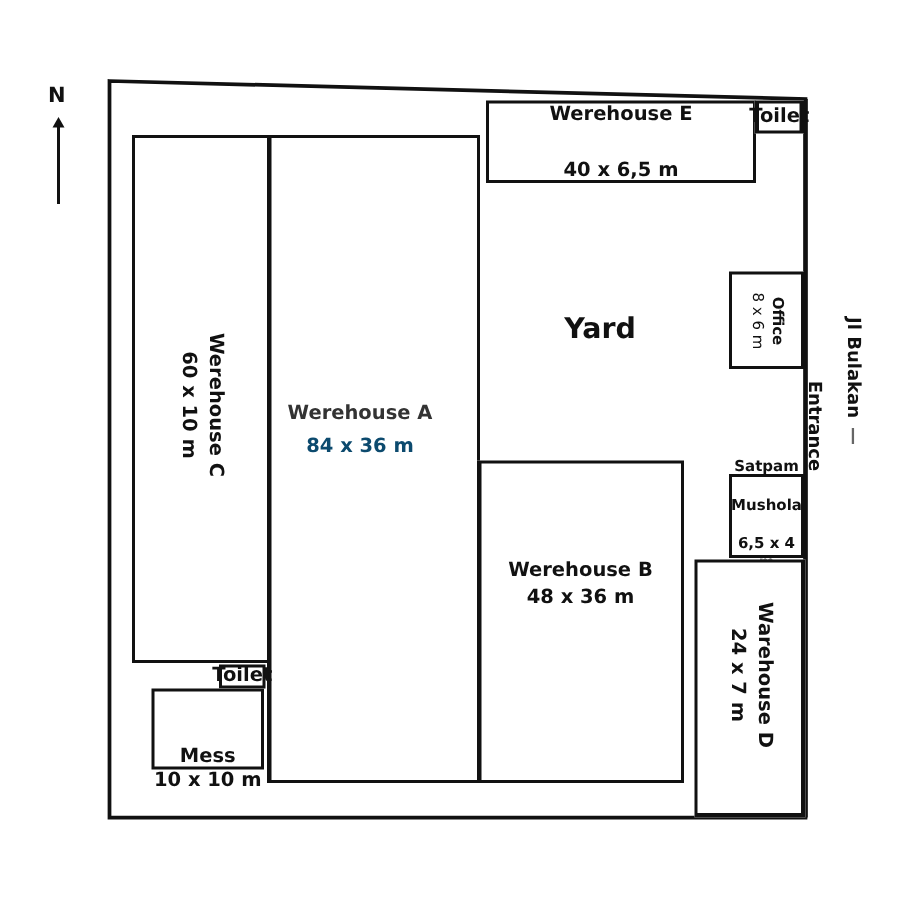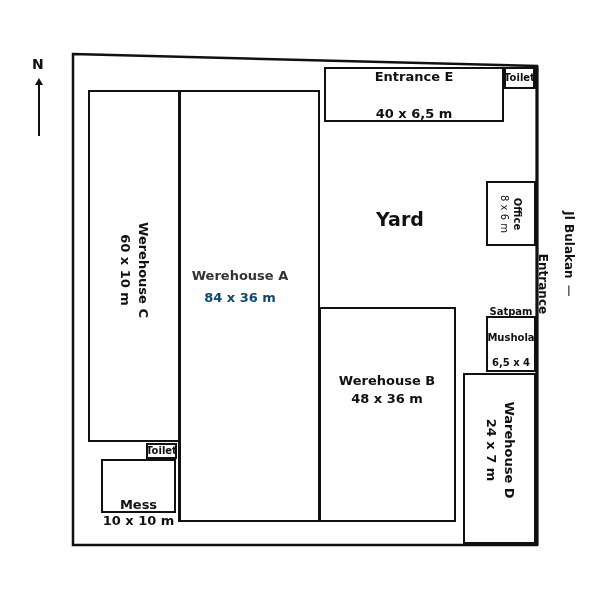--- a/index.html
+++ b/index.html
@@ -6,21 +6,21 @@
     body { width: 600px; height: 600px; position: relative; overflow: hidden;
            font-family: "DejaVu Sans", sans-serif; color: #111; }
     .abs { position: absolute; box-sizing: border-box; }
     .box { position: absolute; box-sizing: border-box; border: 2px solid #111; background: #fff; }
     .lbl { position: absolute; display: flex; flex-direction: column; align-items: center;
            justify-content: center; text-align: center; font-weight: bold; line-height: 1.35; }
     .rot90 { transform: rotate(90deg); }
     .name { font-size: 13px; }
     .dim { font-size: 13px; }
     .small { font-size: 10px; font-weight: bold; }
-    .tiny { font-size: 10px; font-weight: bold; }
+    .tiny { font-size: 13px; font-weight: bold; }
   </style>
 </head>
 <body>
 
 <div class="abs" style="left:28px; top:56px; width:24px; height:84px;">
   <div style="position:absolute; left:4px; top:0; font-size:14px; font-weight:bold;">N</div>
   <svg width="24" height="64" style="position:absolute; left:0; top:20px;">
     <line x1="11" y1="4" x2="11" y2="60" stroke="#111" stroke-width="2"></line>
     <polygon points="7,9 11,2 15,9" fill="#111"></polygon>
   </svg>
@@ -44,21 +44,21 @@
 </div>
 
 <div class="box" style="left:318px; top:307px; width:138px; height:215px; border-left-width:3px;"></div>
 <div class="lbl" style="left:320px; top:370px; width:134px; height:40px;">
   <span class="name">Werehouse B</span>
   <span class="dim">48 x 36 m</span>
 </div>
 
 <div class="box" style="left:324px; top:67px; width:180px; height:55px;"></div>
 <div class="lbl" style="left:324px; top:74px; width:180px; height:42px;">
-  <span class="name">Entrance E</span>
+  <span class="name">Werehouse E</span>
   <span class="dim" style="margin-top:19px;">40 x 6,5 m</span>
 </div>
 
 <div class="box" style="left:503px; top:67px; width:33px; height:22px; border-width:2px 3px 2px 3px;"></div>
 <div class="lbl tiny" style="left:503px; top:67px; width:33px; height:22px;">Toilet</div>
 
 <div class="lbl" style="left:370px; top:210px; width:60px; height:20px; font-size:19px;">Yard</div>
 
 <div class="box" style="left:486px; top:181px; width:50px; height:65px;"></div>
 <div class="lbl rot90" style="left:478px; top:198px; width:66px; height:32px;">

